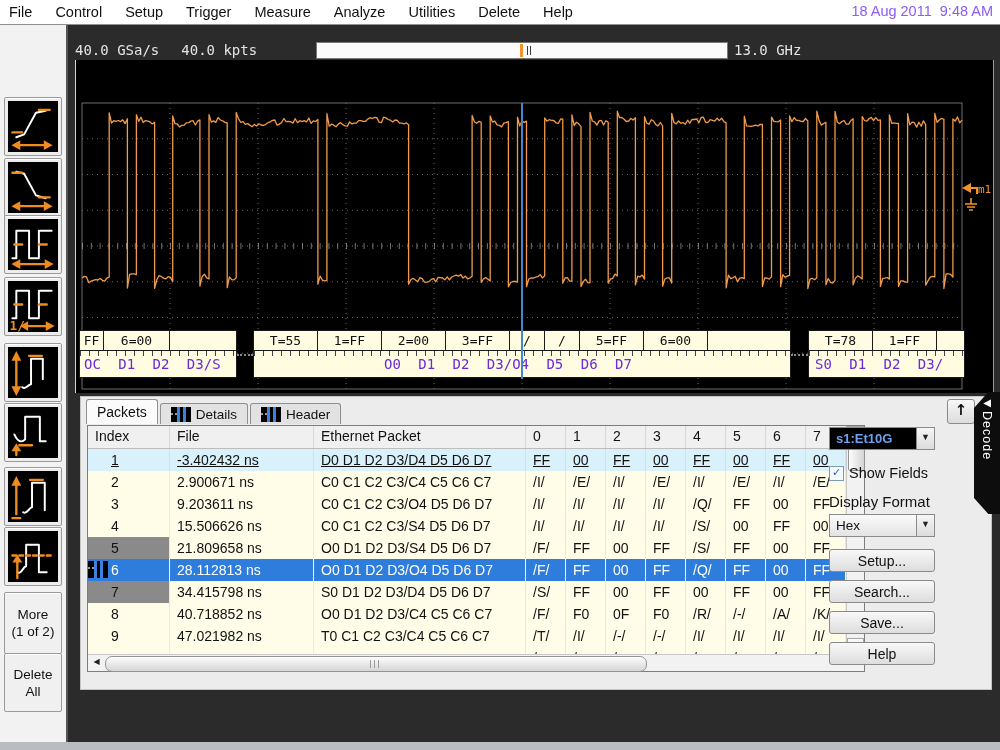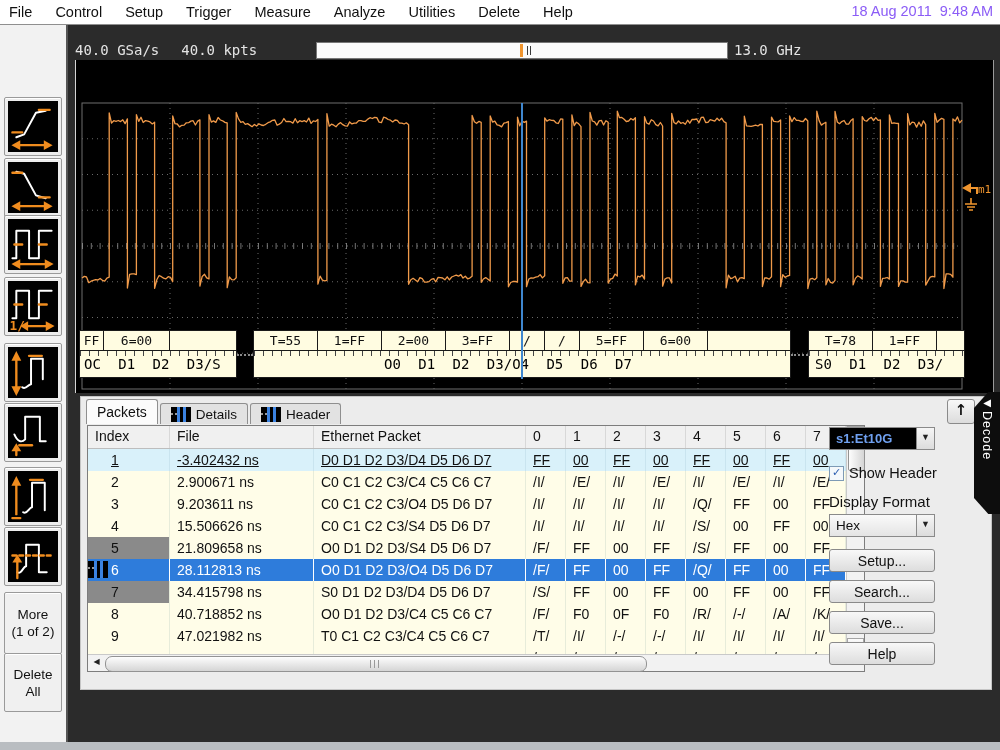--- a/index.html
+++ b/index.html
@@ -36,21 +36,21 @@
   #wave svg.plot{position:absolute;left:0;top:0;}
   #cursor{position:absolute;left:445px;top:43px;width:2px;height:276px;background:#3f87cf;z-index:5;cursor:ew-resize;}
   #m1{position:absolute;left:884px;top:120px;width:32px;height:40px;z-index:4;cursor:pointer;}
   
   .strip{position:absolute;top:270px;background:#fffce1;border:1px solid #1a1a1a;z-index:3;box-sizing:border-box;}
   .fields{display:flex;height:19px;border-bottom:1px solid #1a1a1a;overflow:hidden;}
   .field{display:flex;align-items:center;justify-content:center;box-sizing:border-box;
          border-right:1px solid #1a1a1a;font:13px "DejaVu Sans Mono",monospace;color:#111;flex:0 0 auto;overflow:hidden;}
   .field:last-child{border-right:none;flex:1 1 auto;margin-top:48px;}
   .ticks{height:5px;background:repeating-linear-gradient(90deg,#444 0 1px,transparent 1px 9px);}
-  .lanes{height:21px;line-height:21px;font:14px "DejaVu Sans Mono",monospace;color:#000000;
+  .lanes{height:21px;line-height:21px;font:14px "DejaVu Sans Mono",monospace;color:#6d28d9;
          white-space:nowrap;word-spacing:9px;overflow:hidden;}
   .conn{position:absolute;top:294px;border-top:2px dotted #8a8a8a;z-index:2;}
   
   #panel{position:absolute;left:80px;top:396px;width:912px;height:294px;background:#ececec;
          border:1px solid #c5c5c5;box-sizing:border-box;z-index:2;}
   #tabs{position:absolute;left:5px;top:2px;display:flex;align-items:flex-end;height:25px;}
   .tab{display:flex;align-items:center;gap:5px;padding:0 10px;height:20px;background:#e2e2e2;
        border:1px solid #8f8f8f;border-bottom:none;border-radius:3px 3px 0 0;font-size:13.5px;color:#111;
        margin-right:2px;cursor:pointer;}
   .tab.active{height:24px;background:#fbfbfb;font-size:14px;}
@@ -471,21 +471,21 @@
       <div class="sarrow" style="left:auto;right:0;height:16px;border:none;background:#f2f2f2">▶</div>
     </div>
   </div>
   <div id="controls">
     <div id="src-combo">
       <div id="src-val">s1:Et10G</div>
       <div class="combo-arrow">▼</div>
     </div>
     <div id="show-fields">
       <div id="cbx">✓</div>
-      <span>Show Header</span>
+      <span>Show Fields</span>
     </div>
     <div id="df-label">Display Format</div>
     <div id="df-combo">
       <div id="df-val">Hex</div>
       <div class="combo-arrow">▼</div>
     </div>
     <div id="cmd-buttons">
         <button class="cmd first">Setup...</button>
         <button class="cmd">Search...</button>
         <button class="cmd">Save...</button>

